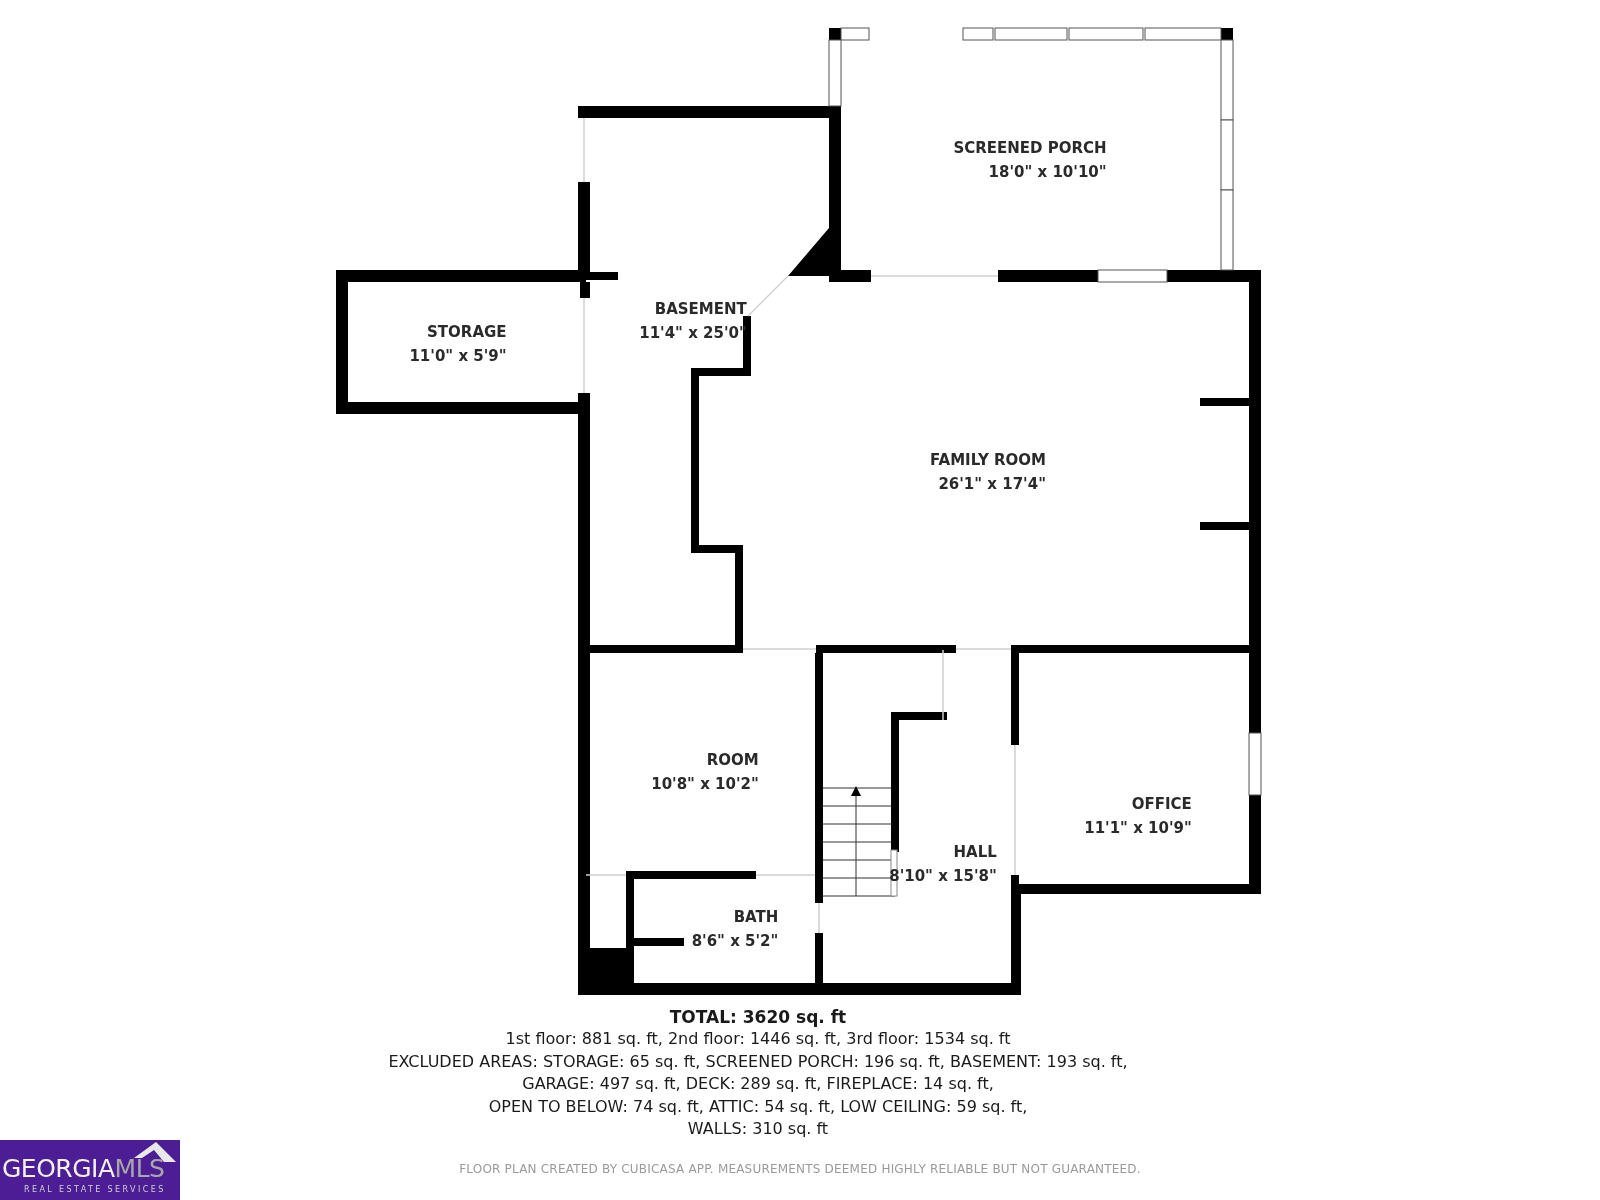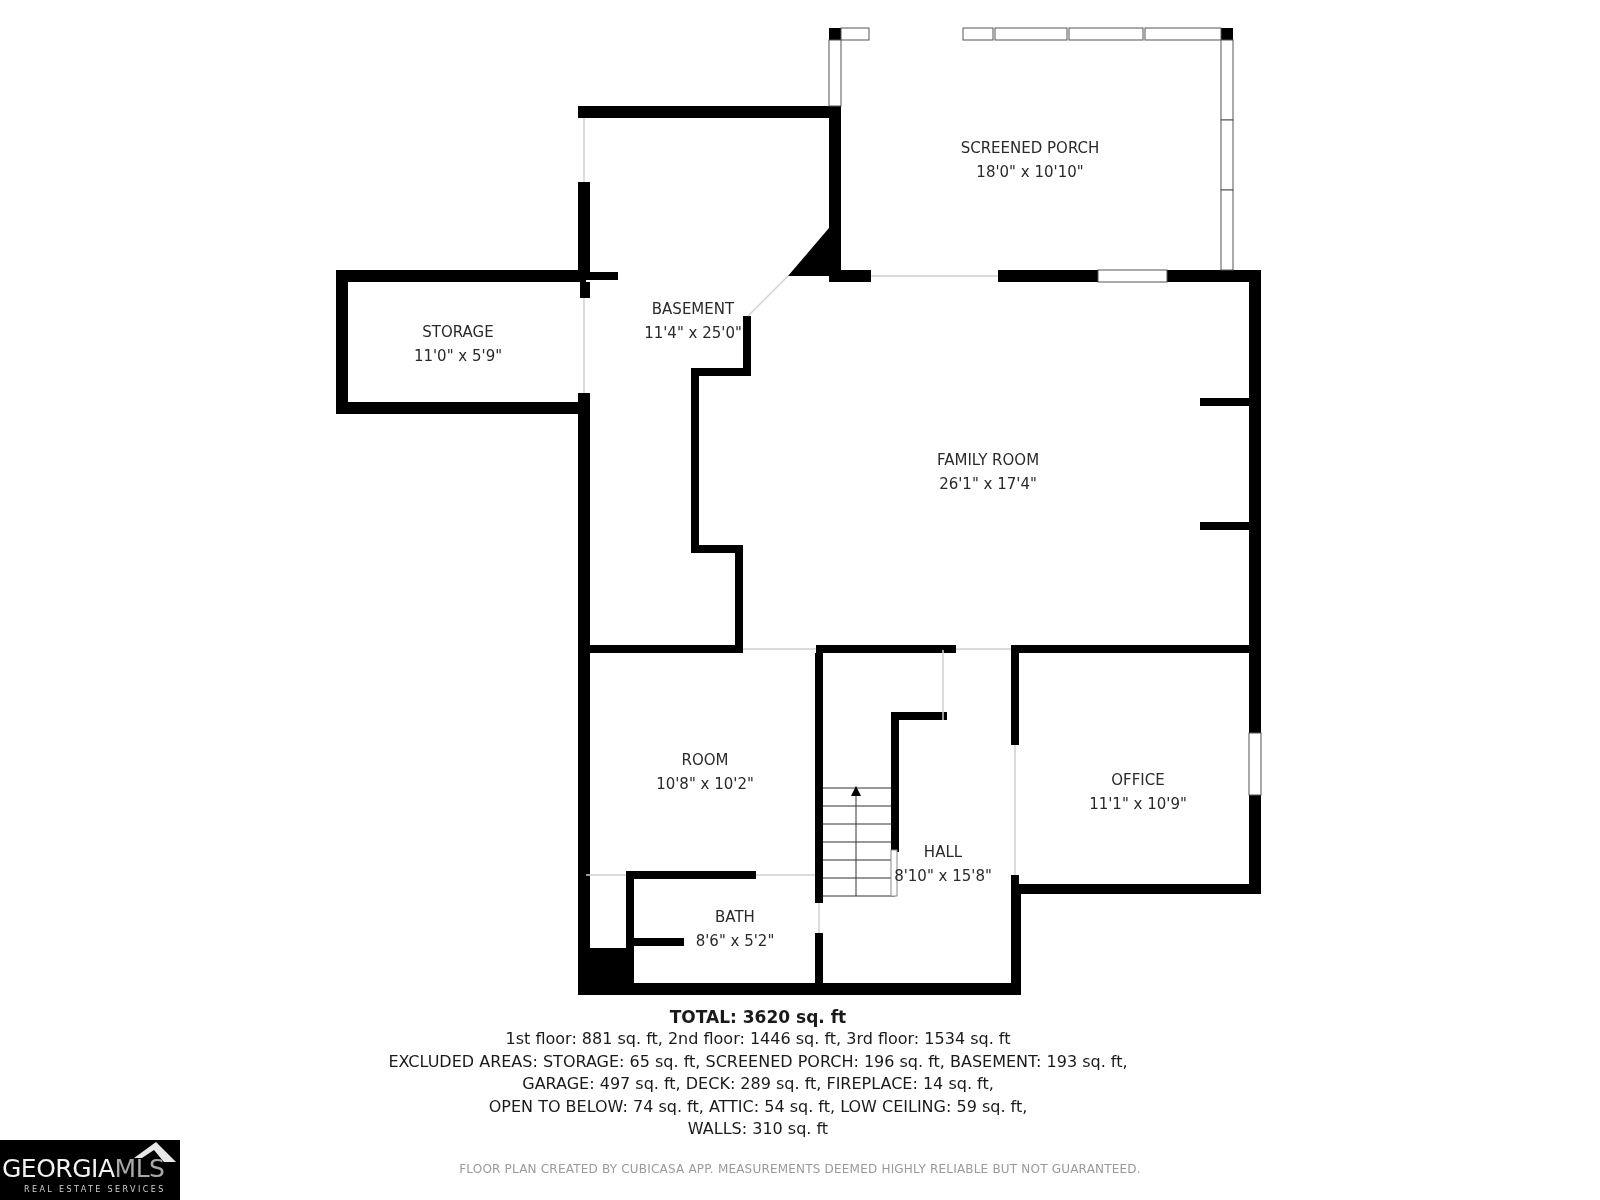--- a/index.html
+++ b/index.html
@@ -1,29 +1,29 @@
 <!DOCTYPE html>
 <html><head>
   <meta charset="utf-8">
   <style>
     html, body { margin: 0; padding: 0; background: #ffffff; }
     body { width: 1600px; height: 1200px; position: relative; overflow: hidden;
            font-family: "DejaVu Sans", "Liberation Sans", sans-serif; color: #222; }
     #plan { position: absolute; left: 0; top: 0; width: 1600px; height: 1200px; }
-    .room-label { position: absolute; transform: translateX(-50%); text-align: center;
+    .room-label { position: absolute; transform: translateX(-50%); text-align: right;
                   font-size: 15px; line-height: 24px; color: #2a2a2a; white-space: nowrap;
-                  font-family: "DejaVu Sans", sans-serif; }
+                  font-family: "DejaVu Sans", sans-serif; font-weight: bold; }
     .summary { position: absolute; left: 0; width: 1516px; top: 1006px; text-align: center;
                font-family: "DejaVu Sans", sans-serif; color: #1a1a1a; }
     .summary .total { font-weight: bold; font-size: 17px; line-height: 22px; }
     .summary .line { font-size: 16px; line-height: 22.5px; }
     .credit { position: absolute; left: 0; width: 1600px; top: 1162px; text-align: center;
               font-size: 12px; letter-spacing: 0.2px; color: #9a9a9a; font-family: "DejaVu Sans", sans-serif; }
     .logo { position: absolute; left: 0; top: 1140px; width: 180px; height: 60px;
-            background: #000000; overflow: hidden; }
+            background: #4c1d95; overflow: hidden; }
     .logo .brand { position: absolute; left: 2px; top: 14px; font-size: 25px; letter-spacing: -0.5px;
                    font-family: "DejaVu Sans", sans-serif; white-space: nowrap; }
     .logo .brand .a { color: #f2f2f2; }
     .logo .brand .b { color: #a8a8a8; }
     .logo .tag { position: absolute; left: 24px; top: 45px; font-size: 8px; letter-spacing: 2.4px;
                  color: #d0d0d0; font-weight: normal; font-family: "DejaVu Sans", sans-serif; white-space: nowrap; }
     .logo svg { position: absolute; left: 120px; top: 0; }
   </style>
 </head>
 <body>
@@ -148,21 +148,21 @@
   <div>11'4" x 25'0"</div>
 </div>
 <div class="room-label" style="left:988px; top:448px;">
   <div>FAMILY ROOM</div>
   <div>26'1" x 17'4"</div>
 </div>
 <div class="room-label" style="left:705px; top:748px;">
   <div>ROOM</div>
   <div>10'8" x 10'2"</div>
 </div>
-<div class="room-label" style="left:1138px; top:768px;">
+<div class="room-label" style="left:1138px; top:792px;">
   <div>OFFICE</div>
   <div>11'1" x 10'9"</div>
 </div>
 <div class="room-label" style="left:943px; top:840px;">
   <div>HALL</div>
   <div>8'10" x 15'8"</div>
 </div>
 <div class="room-label" style="left:735px; top:905px;">
   <div>BATH</div>
   <div>8'6" x 5'2"</div>

